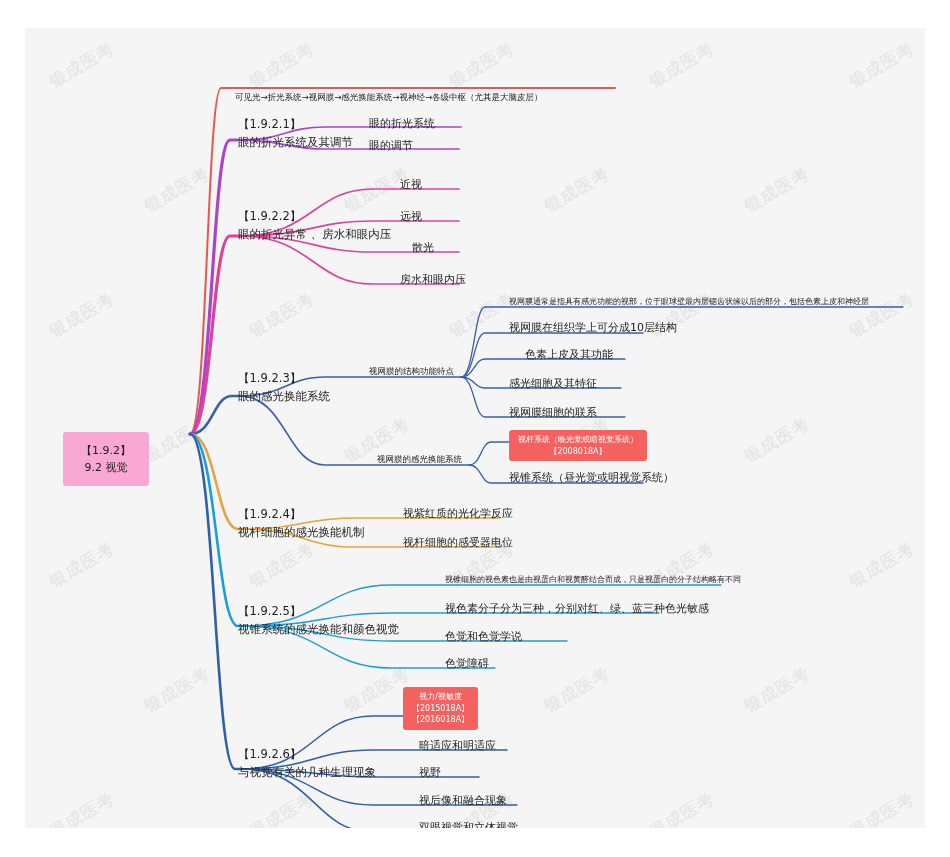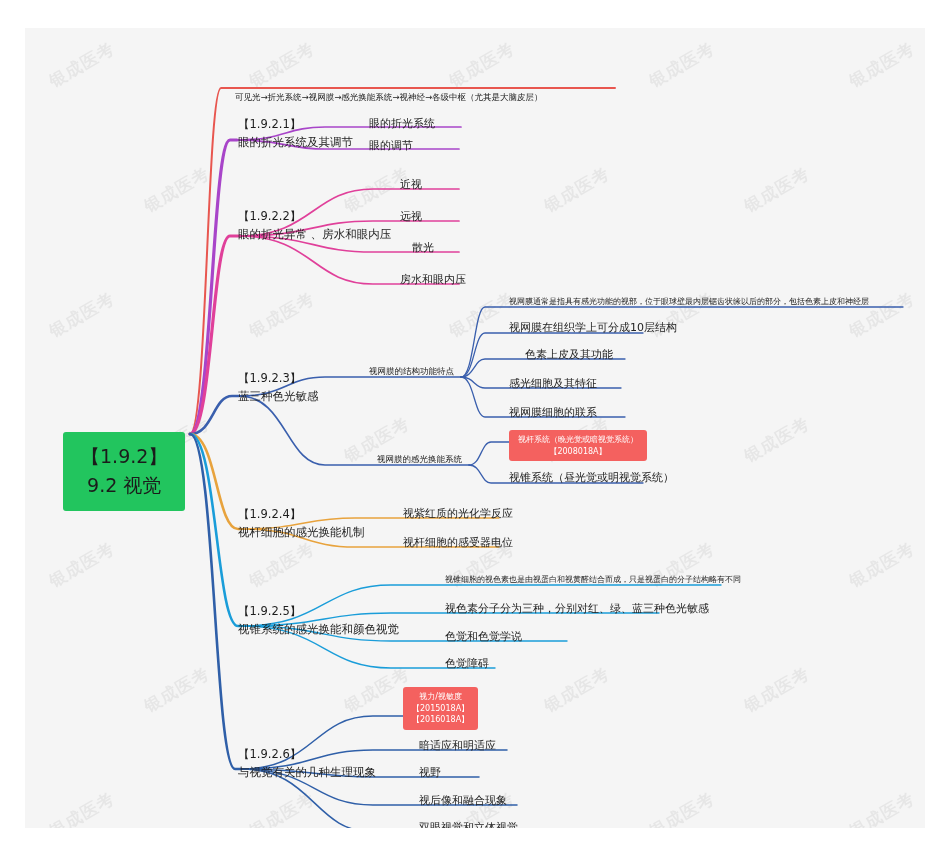--- a/index.html
+++ b/index.html
@@ -18,23 +18,23 @@
     transform:rotate(-30deg);transform-origin:left top;white-space:nowrap;
     font-family:"DejaVu Sans",sans-serif;font-weight:700;letter-spacing:1px;
   }
   #edges{position:absolute;left:0;top:0;width:900px;height:800px;}
   .node{
     position:absolute;white-space:nowrap;color:#222;
     font-family:"DejaVu Sans","Liberation Sans",sans-serif;
   }
   
   .root{
-    background:#22c55e;border-radius:3px;
+    background:#f9a8d4;border-radius:3px;
     padding:10px 18px;text-align:center;line-height:1.55;
-    font-size:19px;color:#1b1b1b;
+    font-size:11px;color:#1b1b1b;
     box-shadow:0 0 0 0 rgba(0,0,0,0);
   }
   .root .l1{display:block;}
   .root .l2{display:block;}
   
   .topic{font-size:11.5px;line-height:1.55;text-align:left;color:#1d1d1d;}
   .topic .code{display:block;}
   .topic .title{display:block;}
   
   .leaf{font-size:11px;color:#222;line-height:1.3;}
@@ -142,21 +142,21 @@
     <span class="code">【1.9.2.2】</span>
     <span class="title">眼的折光异常 、房水和眼内压</span>
   </div>
   <div class="node leaf" style="left:375px;top:150px;">近视</div>
   <div class="node leaf" style="left:375px;top:182px;">远视</div>
   <div class="node leaf" style="left:375px;top:213px;padding-left:12px;">散光</div>
   <div class="node leaf" style="left:375px;top:245px;">房水和眼内压</div>
 
   <div class="node topic" style="left:213px;top:342px;">
     <span class="code">【1.9.2.3】</span>
-    <span class="title">蓝三种色光敏感</span>
+    <span class="title">眼的感光换能系统</span>
   </div>
   <div class="node mid" style="left:344px;top:338px;">视网膜的结构功能特点</div>
   <div class="node long" style="left:484px;top:268px;">视网膜通常是指具有感光功能的视部，位于眼球壁最内层锯齿状缘以后的部分，包括色素上皮和神经层</div>
   <div class="node leaf" style="left:484px;top:293px;">视网膜在组织学上可分成10层结构</div>
   <div class="node leaf" style="left:500px;top:320px;text-align:center;">色素上皮及其功能</div>
   <div class="node leaf" style="left:484px;top:349px;">感光细胞及其特征</div>
   <div class="node leaf" style="left:484px;top:378px;">视网膜细胞的联系</div>
 
   <div class="node mid" style="left:352px;top:426px;">视网膜的感光换能系统</div>
   <div class="node badge" style="left:484px;top:402px;">

